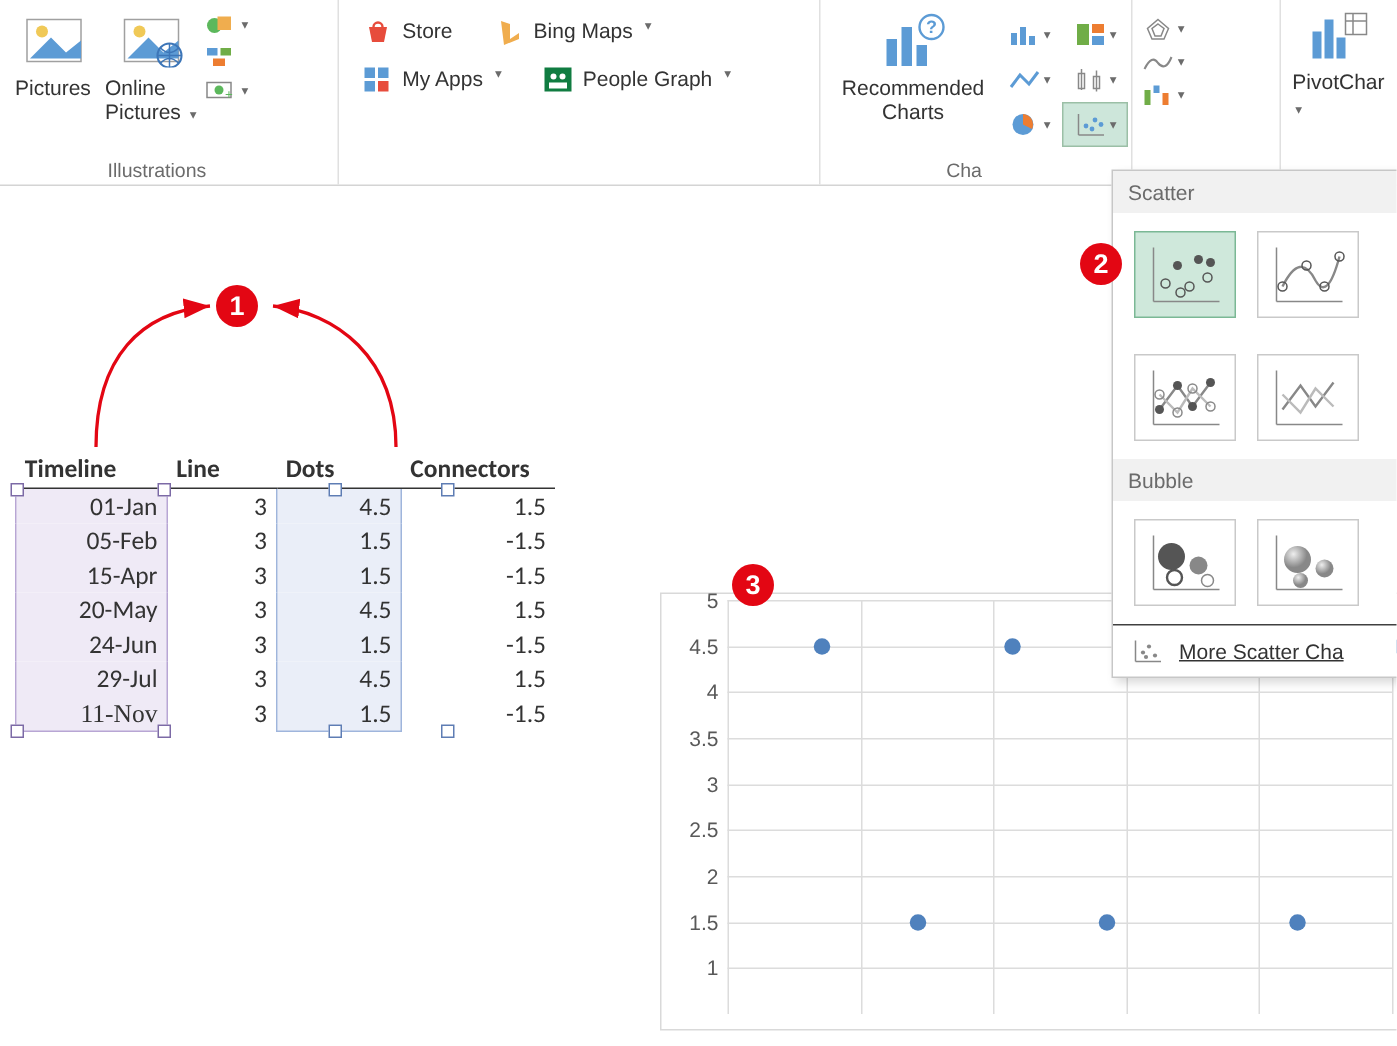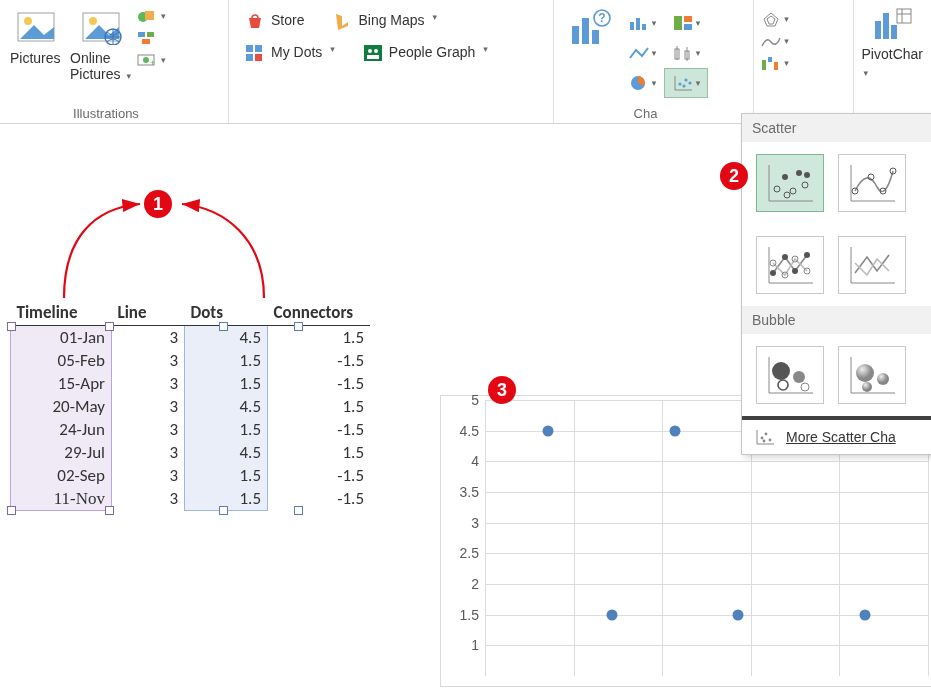--- a/index.html
+++ b/index.html
@@ -152,21 +152,21 @@
   }
   .dropdown .tile.selected {
     background:#cfe8db;
     border:1px solid #7bb895;
   }
   .dropdown .more {
     display:flex;
     align-items:center;
     gap:10px;
     padding:8px 12px;
-    border-top:4px solid #404040;
+    border-top:1px solid #404040;
     cursor:pointer;
   }
   
   .badge {
     width:28px; height:28px; border-radius:50%;
     background:#e30613;
     color:#fff; font-weight:bold;
     display:flex; align-items:center; justify-content:center;
     font-size:18px;
     position:absolute;
@@ -347,21 +347,21 @@
       </div>
     </div>
     <div class="row">
       <div class="item">
         <svg width="20" height="18">
             <rect x="1" y="1" width="7" height="7" fill="#5c9bd5"></rect>
             <rect x="10" y="1" width="7" height="7" fill="#5c9bd5"></rect>
             <rect x="1" y="10" width="7" height="7" fill="#5c9bd5"></rect>
             <rect x="10" y="10" width="7" height="7" fill="#e74c3c"></rect>
           </svg>
-        <span>My Dots</span>
+        <span>My Apps</span>
         <span class="mini-dd">▾</span>
       </div>
       <div class="item">
         <svg width="20" height="18">
             <rect x="1" y="1" width="18" height="16" fill="#107c41"></rect>
             <circle cx="7" cy="7" r="2" fill="#fff"></circle>
             <circle cx="13" cy="7" r="2" fill="#fff"></circle>
             <rect x="4" y="11" width="12" height="4" fill="#fff"></rect>
           </svg>
         <span>People Graph</span>
@@ -374,20 +374,22 @@
     <div class="big-btn">
       <div style="height:44px;display:flex;align-items:center;justify-content:center">
         <svg width="44" height="40">
             <rect x="4" y="18" width="7" height="18" fill="#5c9bd5"></rect>
             <rect x="14" y="10" width="7" height="26" fill="#5c9bd5"></rect>
             <rect x="24" y="22" width="7" height="14" fill="#5c9bd5"></rect>
             <circle cx="34" cy="10" r="8" fill="#fff" stroke="#5c9bd5" stroke-width="1.6"></circle>
             <text x="34" y="14" text-anchor="middle" font-size="12" fill="#5c9bd5" font-weight="bold">?</text>
           </svg>
       </div>
+      <span style="white-space:pre-line">Recommended
+Charts</span>
     </div>
     <div class="mini-grid">
       <div class="mg">
           <svg width="22" height="18">
             <rect x="2" y="8" width="4" height="8" fill="#5c9bd5"></rect>
             <rect x="8" y="4" width="4" height="12" fill="#5c9bd5"></rect>
             <rect x="14" y="10" width="4" height="6" fill="#5c9bd5"></rect>
           </svg>
           <span class="mini-dd">▾</span>
         </div>
@@ -631,26 +633,20 @@
           <td class="dots">1.5</td>
           <td class="conn">-1.5</td>
         </tr>
         <tr>
           <td class="tl">29-Jul</td>
           <td class="line">3</td>
           <td class="dots">4.5</td>
           <td class="conn">1.5</td>
         </tr>
         <tr>
-          <td class="tl">02-Sep</td>
-          <td class="line">3</td>
-          <td class="dots">1.5</td>
-          <td class="conn">-1.5</td>
-        </tr>
-        <tr>
           <td class="tl">11-Nov</td>
           <td class="line">3</td>
           <td class="dots">1.5</td>
           <td class="conn">-1.5</td>
         </tr>
       </tbody>
   </table>
 
   <div class="sel-handle" style="top:22px;left:-3px"></div>
   <div class="sel-handle" style="top:22px;left:95px"></div>

